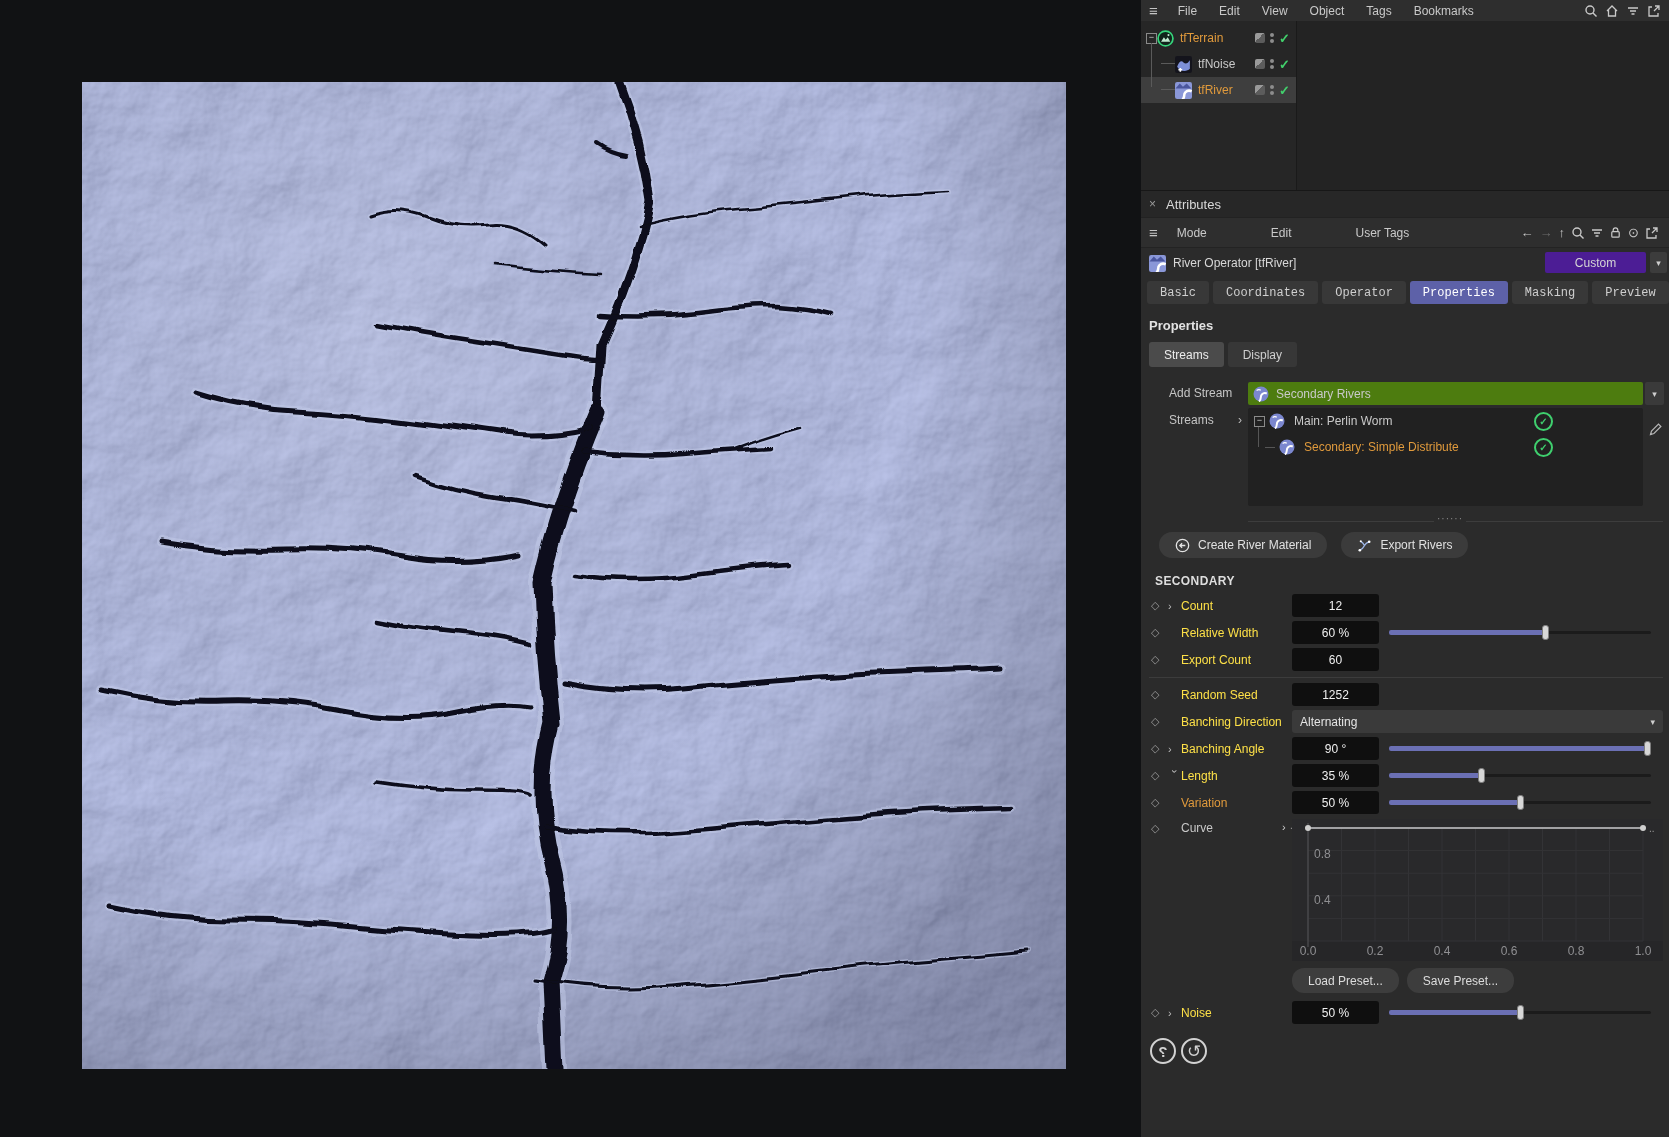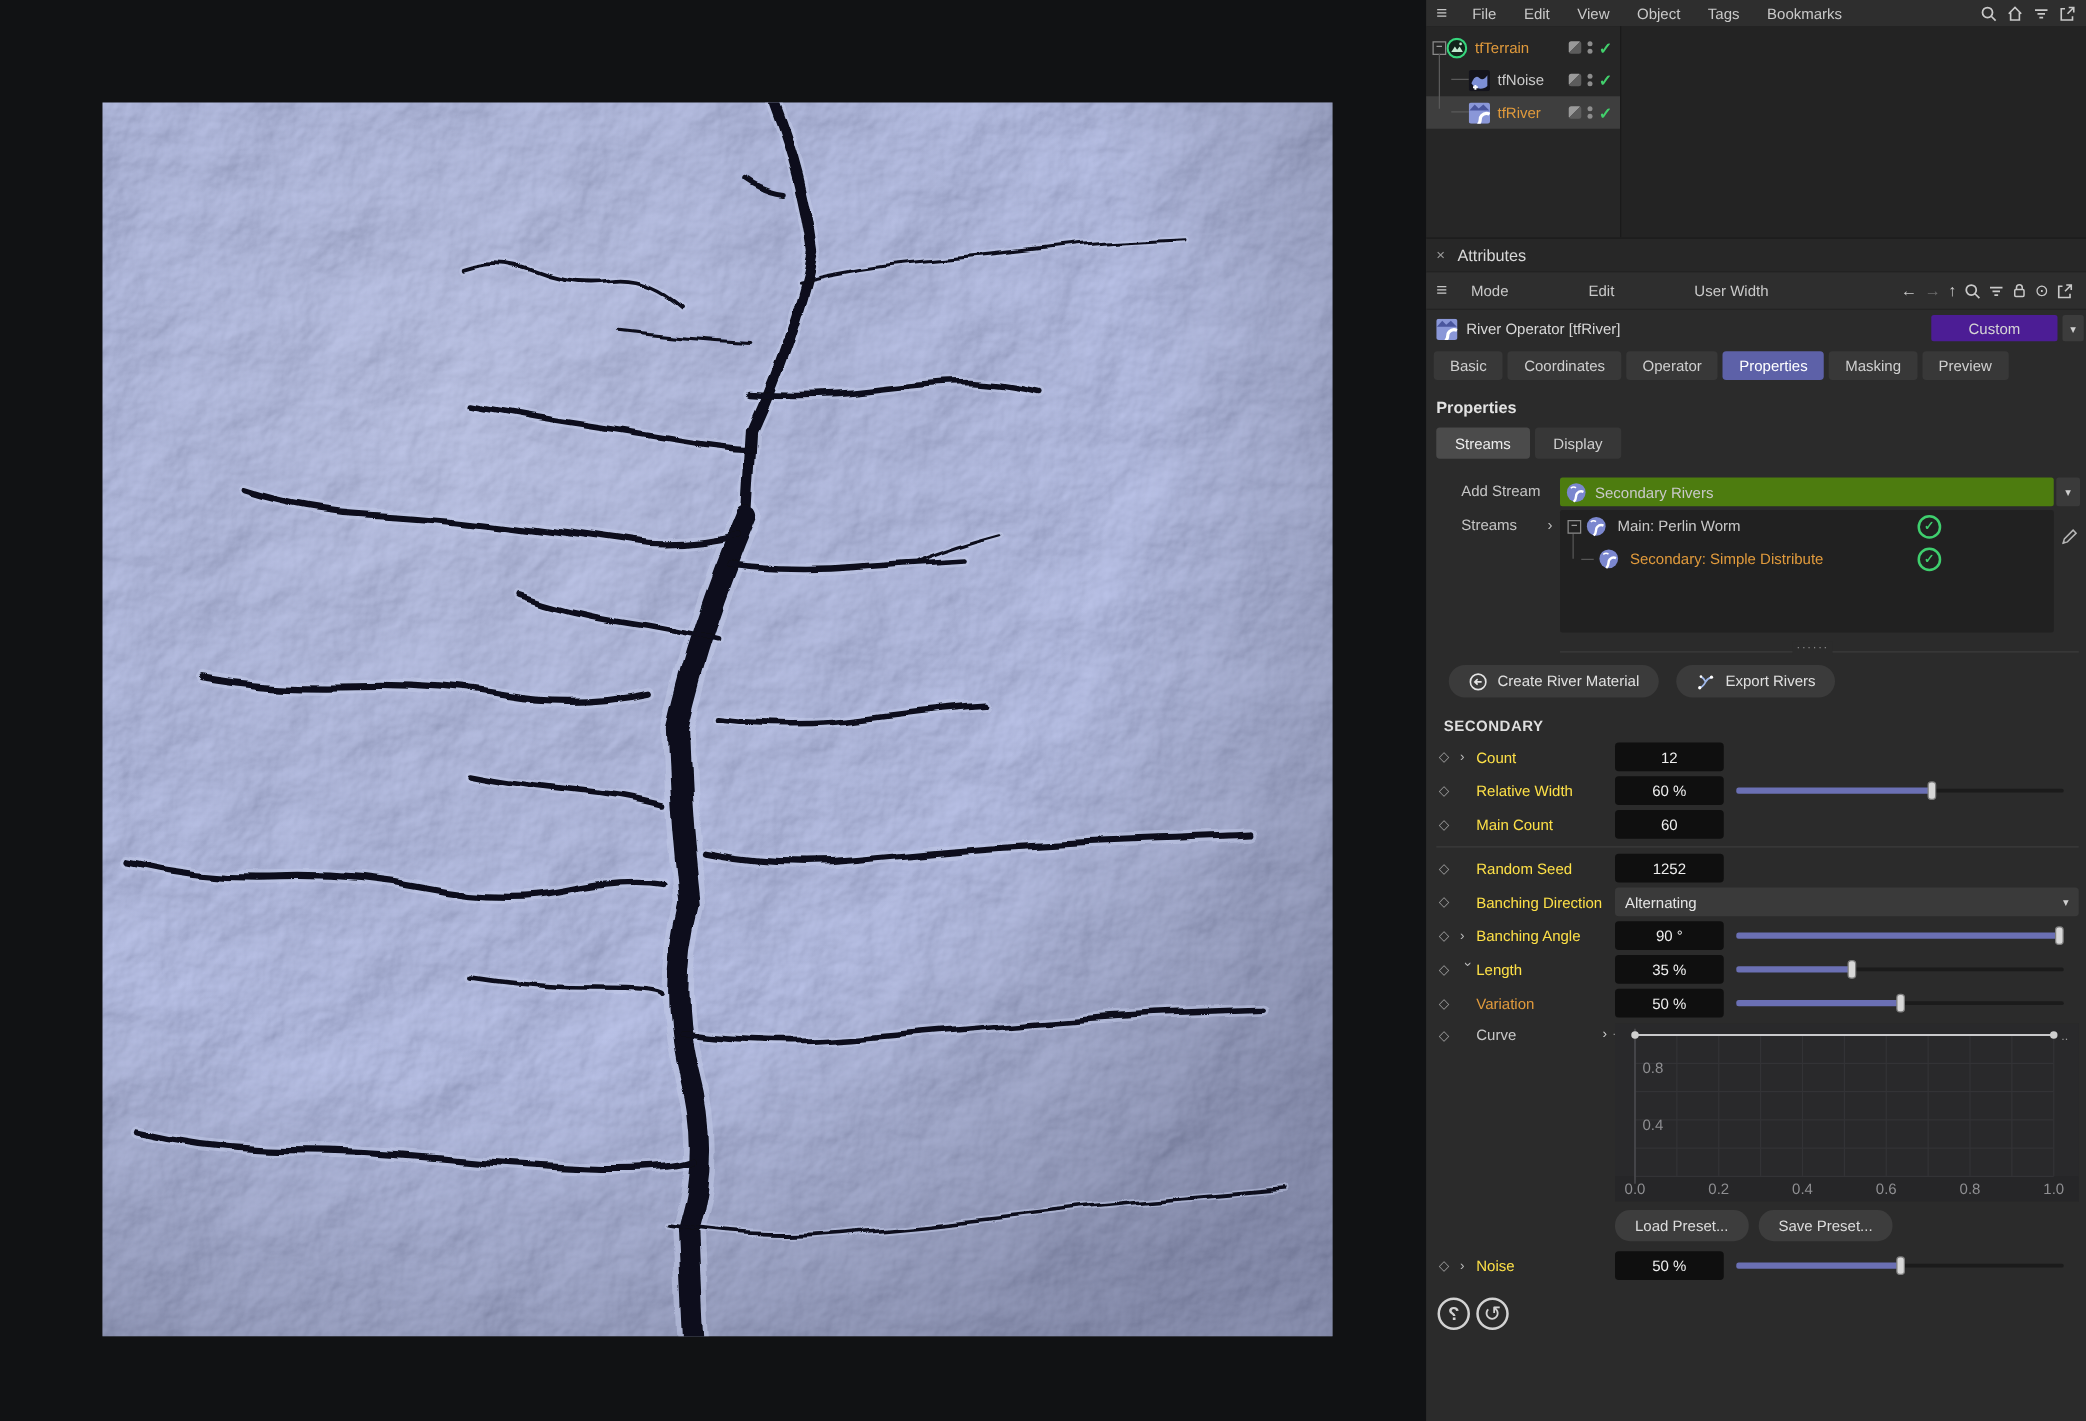--- a/index.html
+++ b/index.html
@@ -46,21 +46,21 @@
   .attr-icons .dim{color:#6b6b6b;}
   .attr-icons .ar{font-size:13px;}
   .obj-row{height:30px;display:flex;align-items:center;padding-left:8px;position:relative;}
   .obj-row .oicon{width:17px;height:17px;margin-right:7px;}
   .obj-row .olabel{color:#d8d8d8;}
   .custom-sel{position:absolute;left:404px;top:4px;width:101px;height:21px;background:#4c1d95;border-radius:2px;
               display:flex;align-items:center;justify-content:center;color:#d5d5d5;}
   .custom-arrow{position:absolute;left:509px;top:4px;width:17px;height:21px;background:#3c3c3c;border-radius:2px;
                 display:flex;align-items:center;justify-content:center;color:#cfcfcf;font-size:9px;}
   .tabs{display:flex;gap:4px;padding:3px 0 0 6px;height:26px;}
-  .tab{height:23px;padding:0 13px;border-radius:3px;background:#383838;display:flex;align-items:center;color:#cfcfcf;}
+  .tab{height:23px;padding:0 13px;border-radius:3px;background:#383838;display:flex;align-items:center;color:#cfcfcf;font-family:Liberation Mono, monospace;}
   .tab.active{background:#5d61a8;color:#fff;}
   .sec-head{font-size:13px;font-weight:bold;color:#e2e2e2;padding:11px 0 2px 8px;}
   .group-tabs{display:flex;gap:4px;padding:7px 0 0 8px;}
   .gtab{height:25px;padding:0 15px;border-radius:3px;background:#373737;display:flex;align-items:center;color:#cfcfcf;}
   .gtab.active{background:#4b4b4b;color:#ededed;}
   .add-row{position:relative;height:24px;margin-top:15px;}
   .add-row .lbl{position:absolute;left:28px;top:4px;color:#c5c5c5;}
   .dropdown{position:absolute;left:107px;top:0;width:395px;height:23px;background:#4d7c0f;border-radius:2px;
             display:flex;align-items:center;padding-left:5px;box-sizing:border-box;}
   .dropdown .sicon{width:16px;height:16px;margin-right:7px;}
@@ -304,21 +304,21 @@
       <div class="attr-title">
         <span class="close">×</span>
         <span class="t">Attributes</span>
       </div>
 
       <div class="attr-menu">
         <span class="hamburger">≡</span>
         <div class="items" id="attr-menu-items" style="display:flex;gap:44px;">
             <span>Mode</span>
             <span>Edit</span>
-            <span>User Width</span>
+            <span>User Tags</span>
           </div>
         <div class="attr-icons" id="attr-icons">
             <span class="ar ">←</span>
             <span class="ar dim">→</span>
             <span class="ar ">↑</span>
             <span class="ic" style="width: 13px;">
               <svg width="14" height="14" viewBox="0 0 14 14">
                 <circle cx="6" cy="6" r="4" fill="none" stroke="#c9c9c9" stroke-width="1.4"></circle>
                 <path d="M9 9l3.5 3.5" stroke="#c9c9c9" stroke-width="1.4"></path>
               </svg>
@@ -471,21 +471,21 @@
             <div class="valbox">60 %</div>
             <div class="slider">
               <span class="track"></span>
               <span class="fill" style="width: 157px;"></span>
               <span class="handle" style="left: 153px;"></span>
             </div>
           </div>
           <div class="prow">
             <span class="diamond">◇</span>
             <span class="pcaret"></span>
-            <span class="plabel">Main Count</span>
+            <span class="plabel">Export Count</span>
             <div class="valbox">60</div>
           </div>
           <div class="pdivider">
             <i></i>
           </div>
           <div class="prow">
             <span class="diamond">◇</span>
             <span class="pcaret"></span>
             <span class="plabel">Random Seed</span>
             <div class="valbox">1252</div>

